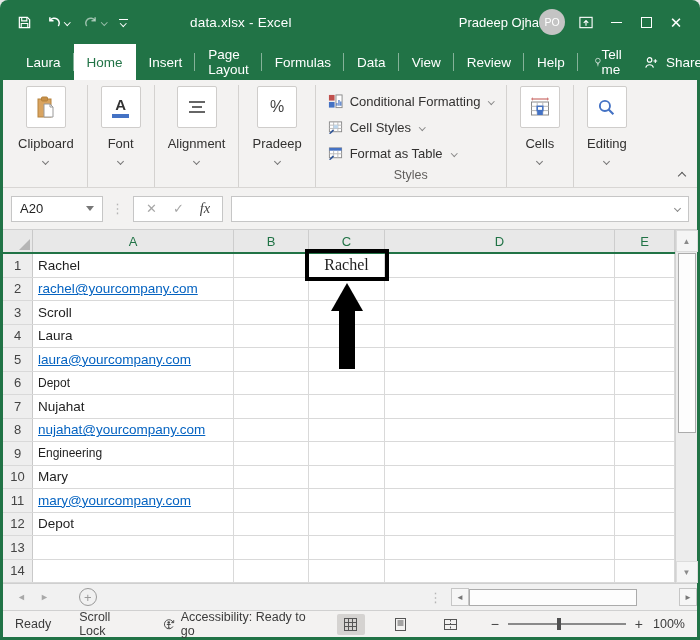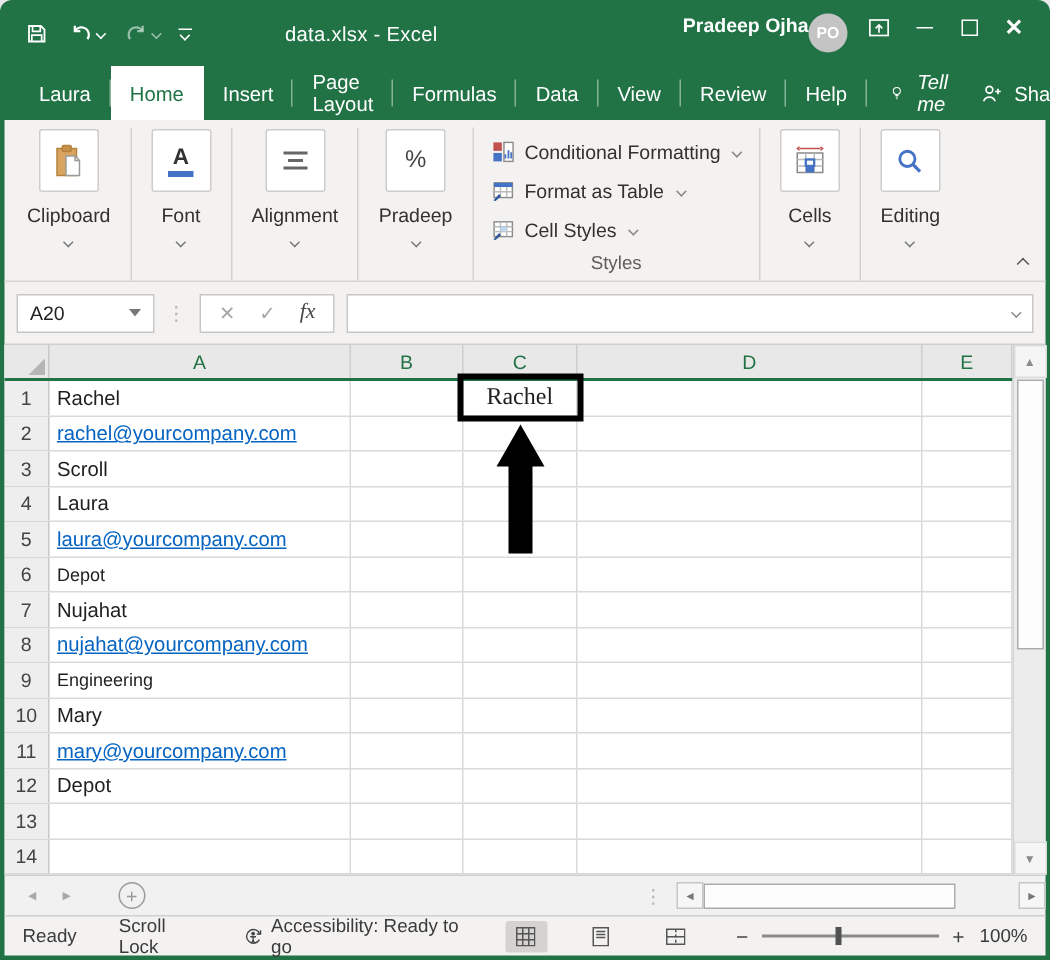--- a/index.html
+++ b/index.html
@@ -6,40 +6,40 @@
   html,body { width:700px; height:640px; }
   body { font-family:"Liberation Sans", sans-serif; background:#e8e8e8; }
   .window{ width:700px; height:640px; background:#217346; padding:0 3px 3px;
            display:flex; flex-direction:column; border-radius:8px 8px 0 0; overflow:hidden;}
 
   
   .titlebar{ height:44px; display:flex; align-items:center; color:#fff; font-size:13px; padding:0 12px; flex:none;}
   .qat{ display:flex; align-items:center; gap:13px; }
   .qat .pair{ display:flex; align-items:center; gap:3px; }
   .tb-title{ margin-left:62px; font-size:13.5px; letter-spacing:.2px;}
-  .tb-right{ margin-left:auto; display:flex; gap:12px;font-weight:bold;}
+  .tb-right{ margin-left:auto; display:flex; align-items:center; gap:12px;}
   .avatar{ width:26px; height:26px; border-radius:50%; background:#c4c4c4; color:#fff;
            display:flex; align-items:center; justify-content:center; font-size:10.5px; margin-left:-12px;}
   .win-btn{ display:flex; align-items:center; justify-content:center; width:18px; height:18px;}
   .min-glyph{ width:11px; border-top:1.6px solid #fff;}
   .max-glyph{ width:11px; height:11px; border:1.4px solid #fff;}
   .close-glyph{ font-size:15px; line-height:1;}
   .chev{ display:inline-block; width:6px; height:6px; border-right:1.4px solid #666; border-bottom:1.4px solid #666; transform:rotate(45deg);}
   .chev.w{ border-color:#fff; width:4.5px; height:4.5px;}
   .chev.dim{ border-color:rgba(255,255,255,.55);}
   .chev.up{ transform:rotate(-135deg); border-color:#555;}
   .qat-custom{ display:flex; flex-direction:column; align-items:center; gap:1px;}
   .qat-custom .bar{ width:9px; border-top:1.4px solid #fff;}
 
   
   .tabrow{ height:36px; display:flex; align-items:stretch; color:#fff; font-size:13.5px; padding-left:10px; flex:none;}
   .tab{ display:flex; align-items:center; padding:0 13px; position:relative; cursor:default;}
   .tab:not(.active):not(:last-child)::after{ content:""; position:absolute; right:0; top:9px; bottom:9px; border-right:1px solid rgba(255,255,255,.45);}
   .tab.active{ background:#fff; color:#217346;}
-  .tellme{ display:flex; align-items:center; gap:10px; padding:0 16px;font-style:italic;}
+  .tellme{ display:flex; align-items:center; padding:0 16px;}
   .share{ margin-left:auto; display:flex; align-items:center; gap:7px; padding-right:18px;}
 
   
   .ribbon{ height:108px; background:#f3f2f1; display:flex; position:relative; padding:5px 2px 0 2px; flex:none; border-bottom:1px solid #d8d6d4;}
   .rgroup{ display:flex; flex-direction:column; align-items:center; padding:1px 13px 4px; border-right:1px solid #d4d2d0;}
   .icon-box{ width:40px; height:42px; background:#fff; border:1px solid #cfcdcb; border-radius:2px;
              display:flex; align-items:center; justify-content:center;}
   .rlabel{ font-size:13px; color:#323130; margin-top:8px;}
   .rgroup .chev{ width:5px; height:5px; border-color:#777; margin-top:8px;}
   .font-A{ font-weight:bold; font-size:15px; color:#333; line-height:1; display:flex; flex-direction:column; align-items:center;}
@@ -241,35 +241,35 @@
             <rect x="1" y="8.5" width="6" height="6" fill="#4472C4"></rect>
           <rect x="8.5" y="1" width="6.5" height="13.5" fill="#fff" stroke="#8a8a8a"></rect>
           <path d="M9.5 12.5v-3M11.7 12.5v-6M13.7 12.5v-4.5" stroke="#4472C4" stroke-width="1.3"></path>
         </svg>
         <span>Conditional Formatting</span>
         <span class="chev"></span>
       </div>
       <div class="style-item">
         <svg width="15" height="15" viewBox="0 0 16 16">
           <rect x="1.5" y="2" width="13" height="10.5" fill="#fff" stroke="#8a8a8a"></rect>
-          <rect x="1.5" y="2" width="13" height="3" fill="#4472C4"></rect>
-          <path d="M1.5 8.3h13M6 5v7.5M10.5 5v7.5" stroke="#b9b9b9"></path>
+          <path d="M1.5 5.5h13M1.5 9h13M6 2v10.5M10.5 2v10.5" stroke="#b9b9b9"></path>
+          <rect x="6" y="5.5" width="4.5" height="3.5" fill="#BDD7EE"></rect>
           <path d="M1 14.5 5 10l1.5 1.5L2.5 15z" fill="#2F5597"></path>
         </svg>
-        <span>Format as Table</span>
+        <span>Cell Styles</span>
         <span class="chev"></span>
       </div>
       <div class="style-item">
         <svg width="15" height="15" viewBox="0 0 16 16">
           <rect x="1.5" y="2" width="13" height="10.5" fill="#fff" stroke="#8a8a8a"></rect>
-          <path d="M1.5 5.5h13M1.5 9h13M6 2v10.5M10.5 2v10.5" stroke="#b9b9b9"></path>
-          <rect x="6" y="5.5" width="4.5" height="3.5" fill="#BDD7EE"></rect>
+          <rect x="1.5" y="2" width="13" height="3" fill="#4472C4"></rect>
+          <path d="M1.5 8.3h13M6 5v7.5M10.5 5v7.5" stroke="#b9b9b9"></path>
           <path d="M1 14.5 5 10l1.5 1.5L2.5 15z" fill="#2F5597"></path>
         </svg>
-        <span>Cell Styles</span>
+        <span>Format as Table</span>
         <span class="chev"></span>
       </div>
       <span class="styles-caption">Styles</span>
     </div>
     <div class="rgroup">
       <span class="icon-box">
         <svg width="22" height="21" viewBox="0 0 22 21">
           <path d="M4 2h14M4 0.8 2.6 2 4 3.2M18 0.8 19.4 2 18 3.2" stroke="#C0504D" fill="none"></path>
           <rect x="2.5" y="5" width="17" height="13" fill="#fff" stroke="#8a8a8a"></rect>
           <path d="M2.5 9.3h17M2.5 13.6h17M8.2 5v13M13.8 5v13" stroke="#b9b9b9"></path>

